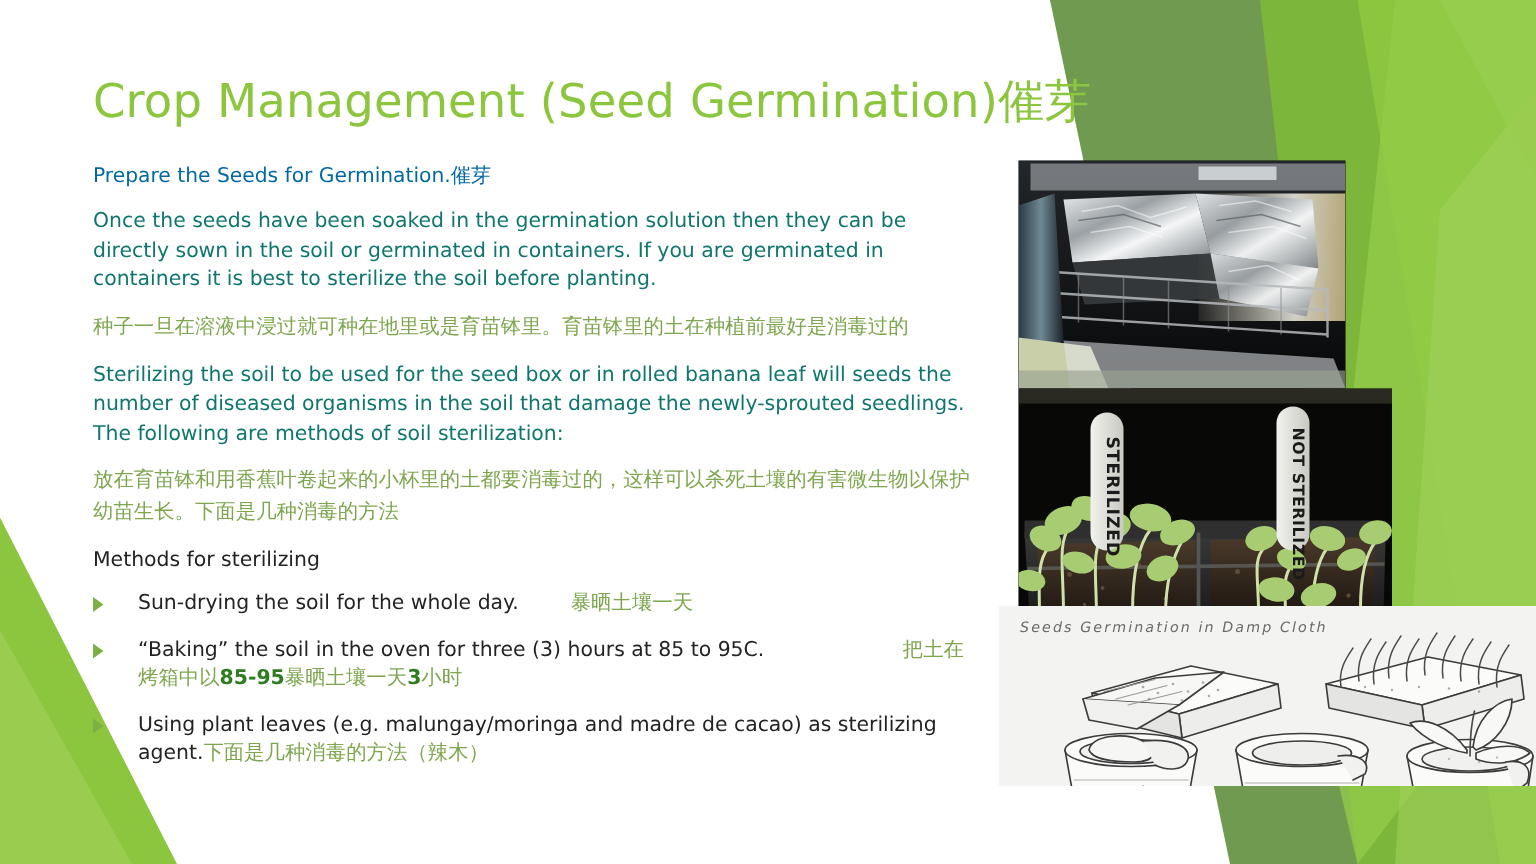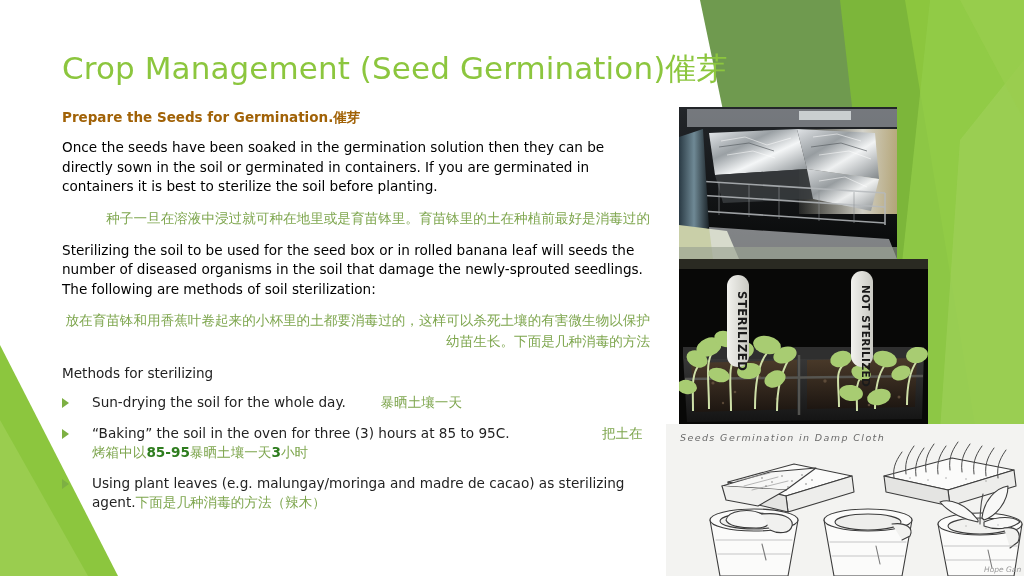--- a/index.html
+++ b/index.html
@@ -19,31 +19,30 @@
   .title{
     position:absolute;left:62px;top:48px;width:700px;
     font-size:31px;line-height:40px;font-weight:400;
     color:#8CC63E;letter-spacing:.1px;white-space:nowrap;
   }
 
   
   .body-col{position:absolute;left:62px;top:108px;width:588px;}
 
   .lead{
-    font-size:13.5px;line-height:19px;font-weight:bold;color:#a16207;
+    font-size:13.5px;line-height:19px;font-weight:normal;color:#0369a1;
     margin:0 0 11px 0;
   }
   .para{
-    font-size:13.6px;line-height:19.5px;color:#000000;
+    font-size:13.6px;line-height:19.5px;color:#0f766e;
     margin:0 0 11px 0;
   }
   .para-cn{
     font-size:13.6px;line-height:21px;color:#7EA64E;
     margin:0 0 12px 0;
-    text-align:right;
   }
 
   .methods{
     font-size:13.6px;line-height:19px;color:#232323;margin:0 0 10px 0;
   }
 
   .bullet{
     position:relative;padding-left:30px;margin:0 0 11px 0;
     font-size:13.6px;line-height:19.5px;color:#232323;
   }
@@ -57,21 +56,21 @@
   .cn{color:#7EA64E;}
   .cn-b{color:#2f7d1f;font-weight:bold;}
   .gap{display:inline-block;width:26px;}
   .gap-lg{display:inline-block;width:88px;}
 
   
   .photo{position:absolute;overflow:hidden;}
 
   .photo-oven{left:679px;top:107px;width:218px;height:152px;background:#0d0f0c;}
   .photo-seed{left:679px;top:259px;width:249px;height:169px;background:#0a0a0a;}
-  .photo-sketch{left:666px;top:424px;width:358px;height:152px;background:#f2f2f0;}
+  .photo-sketch{left:666px;top:404px;width:358px;height:120px;background:#f2f2f0;}
 
   .photo svg{display:block;}
 
   
 </style>
 </head>
 <body>
 
 <div class="slide">
 

